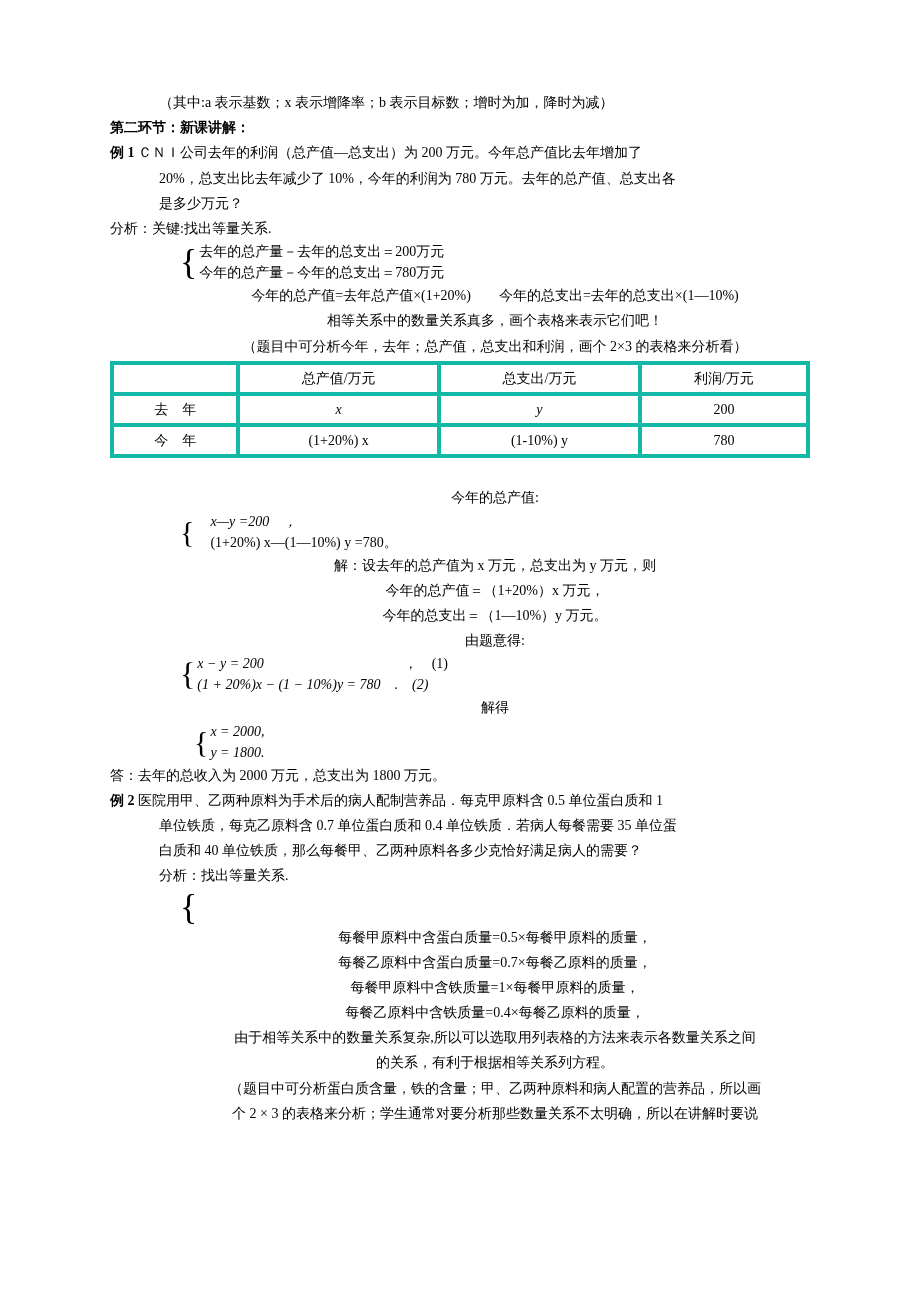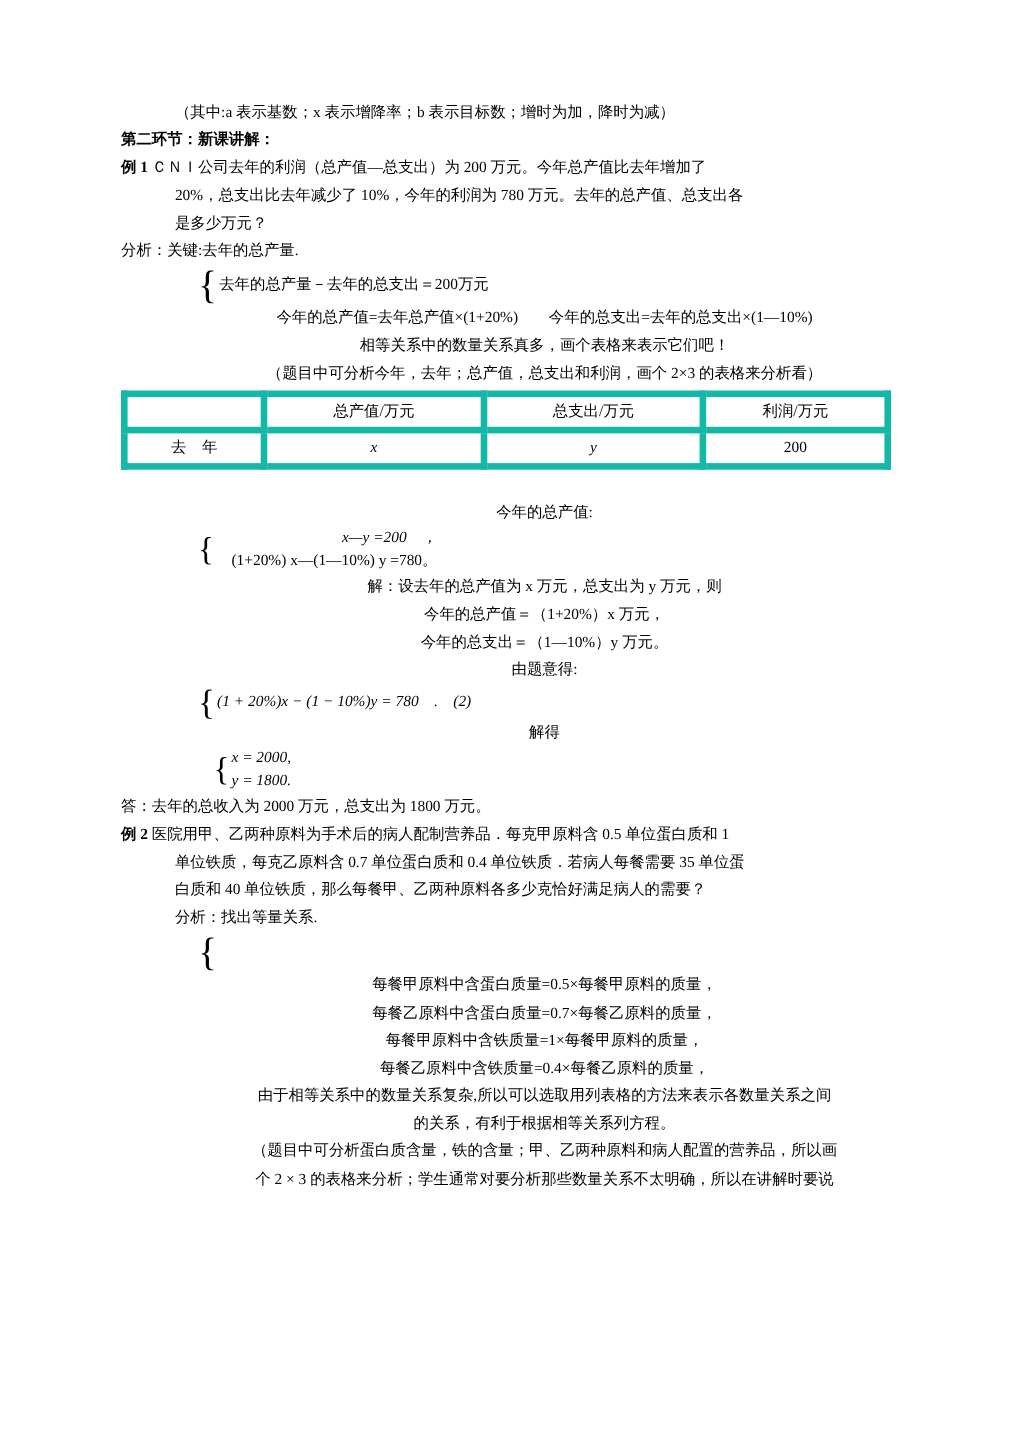--- a/index.html
+++ b/index.html
@@ -22,28 +22,28 @@
     display: flex;
     align-items: center;
     margin-left: 5em;
   }
   .brace {
     font-size: 36px;
     line-height: 1;
     font-family: "Times New Roman", serif;
     margin-right: 2px;
   }
-  .brace-content div { line-height: 1.5; text-align: right; }
+  .brace-content div { line-height: 1.5; }
   table {
     border-collapse: collapse;
     width: 100%;
     margin: 2px 0;
   }
   td, th {
-    border: 6px solid #14b8a6;
+    border: 4px solid #14b8a6;
     text-align: center;
     padding: 1px 4px;
     font-weight: normal;
     font-size: 14px;
   }
   .eq-brace {
     display: flex;
     align-items: center;
     margin-left: 5em;
   }
@@ -57,46 +57,53 @@
 
 <p class="line indent-1">（其中:a 表示基数；x 表示增降率；b 表示目标数；增时为加，降时为减）</p>
 <p class="line bold">第二环节：新课讲解：</p>
 
 <p class="line">
   <span class="bold">例 1</span>
   <span>ＣＮＩ公司去年的利润（总产值—总支出）为 200 万元。今年总产值比去年增加了</span>
 </p>
 <p class="line indent-1">20%，总支出比去年减少了 10%，今年的利润为 780 万元。去年的总产值、总支出各</p>
 <p class="line indent-1">是多少万元？</p>
-<p class="line">分析：关键:去年的总产量.</p>
+<p class="line">分析：关键:找出等量关系.</p>
 
 <div class="brace-block">
   <span class="brace">{</span>
   <div class="brace-content">
     <div>去年的总产量－去年的总支出＝200万元</div>
+    <div>今年的总产量－今年的总支出＝780万元</div>
   </div>
 </div>
 
 <p class="line indent-2">今年的总产值=去年总产值×(1+20%)　　今年的总支出=去年的总支出×(1—10%)</p>
 <p class="line indent-2">相等关系中的数量关系真多，画个表格来表示它们吧！</p>
 <p class="line indent-2">（题目中可分析今年，去年；总产值，总支出和利润，画个 2×3 的表格来分析看）</p>
 
 <table>
   <tbody>
       <tr>
     <th></th>
     <th>总产值/万元</th>
     <th>总支出/万元</th>
     <th>利润/万元</th>
   </tr>
   <tr>
     <td>去　年</td>
     <td class="italic">x</td>
     <td class="italic">y</td>
     <td>200</td>
+  </tr>
+  <tr>
+    <td>今　年</td>
+    <td><span>(1+20%) x</span></td>
+    <td><span>(1-10%) y</span></td>
+    <td>780</td>
   </tr>
 </tbody>
   </table>
 
 <br>
 <p class="line indent-2">今年的总产值:</p>
 
 <div class="eq-brace small-brace">
   <span class="brace">{</span>
   <div class="brace-content">
@@ -106,20 +113,21 @@
 </div>
 
 <p class="line indent-2">解：设去年的总产值为 x 万元，总支出为 y 万元，则</p>
 <p class="line indent-2">今年的总产值＝（1+20%）x 万元，</p>
 <p class="line indent-2">今年的总支出＝（1—10%）y 万元。</p>
 <p class="line indent-2">由题意得:</p>
 
 <div class="eq-brace">
   <span class="brace">{</span>
   <div class="brace-content">
+    <div><span class="italic">x − y = 200</span><span style="padding-left:10em">，　(1)</span></div>
     <div class="italic">(1 + 20%)x − (1 − 10%)y = 780　.　(2)</div>
   </div>
 </div>
 <p class="line indent-2">解得</p>
 
 <div class="eq-brace small-brace" style="margin-left:6em">
   <span class="brace">{</span>
   <div class="brace-content">
     <div class="italic">x = 2000,</div>
     <div class="italic">y = 1800.</div>

